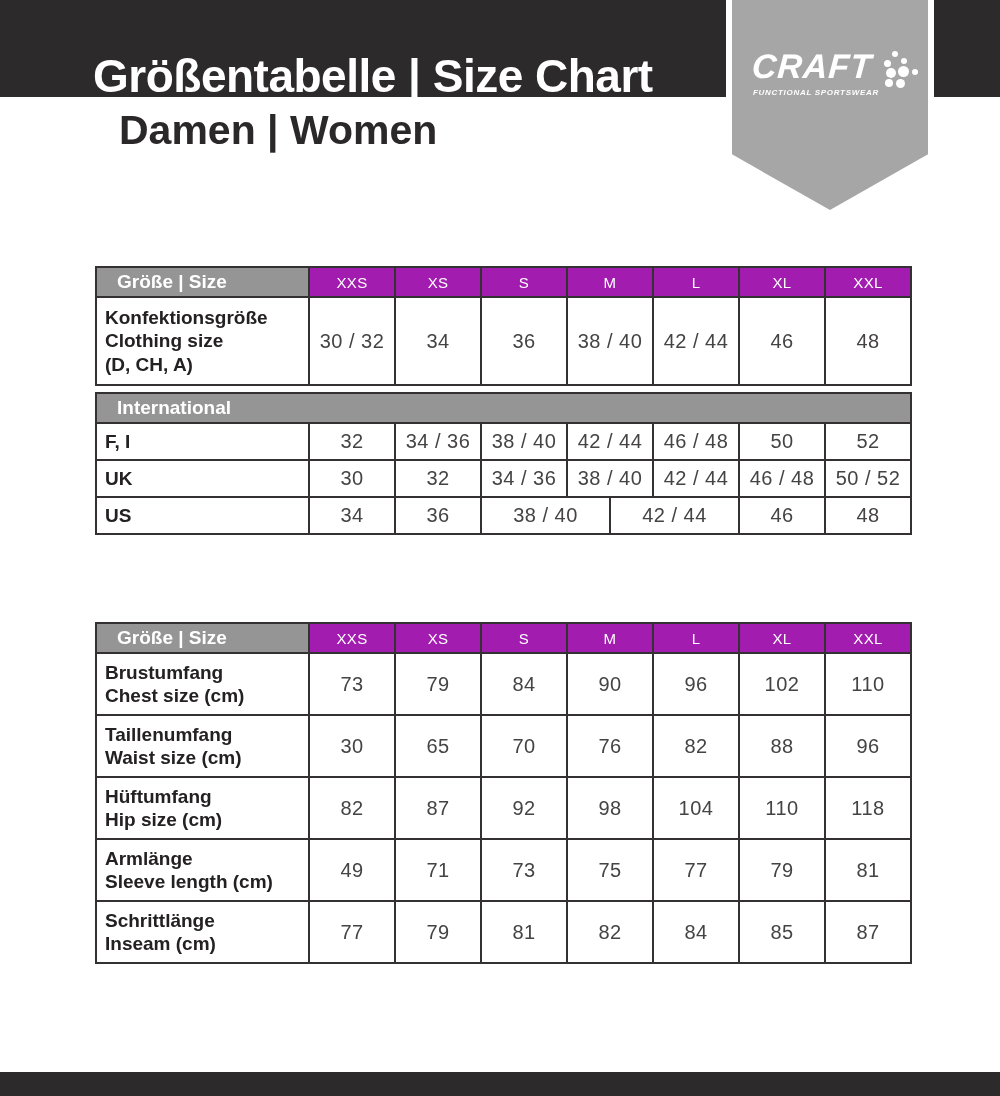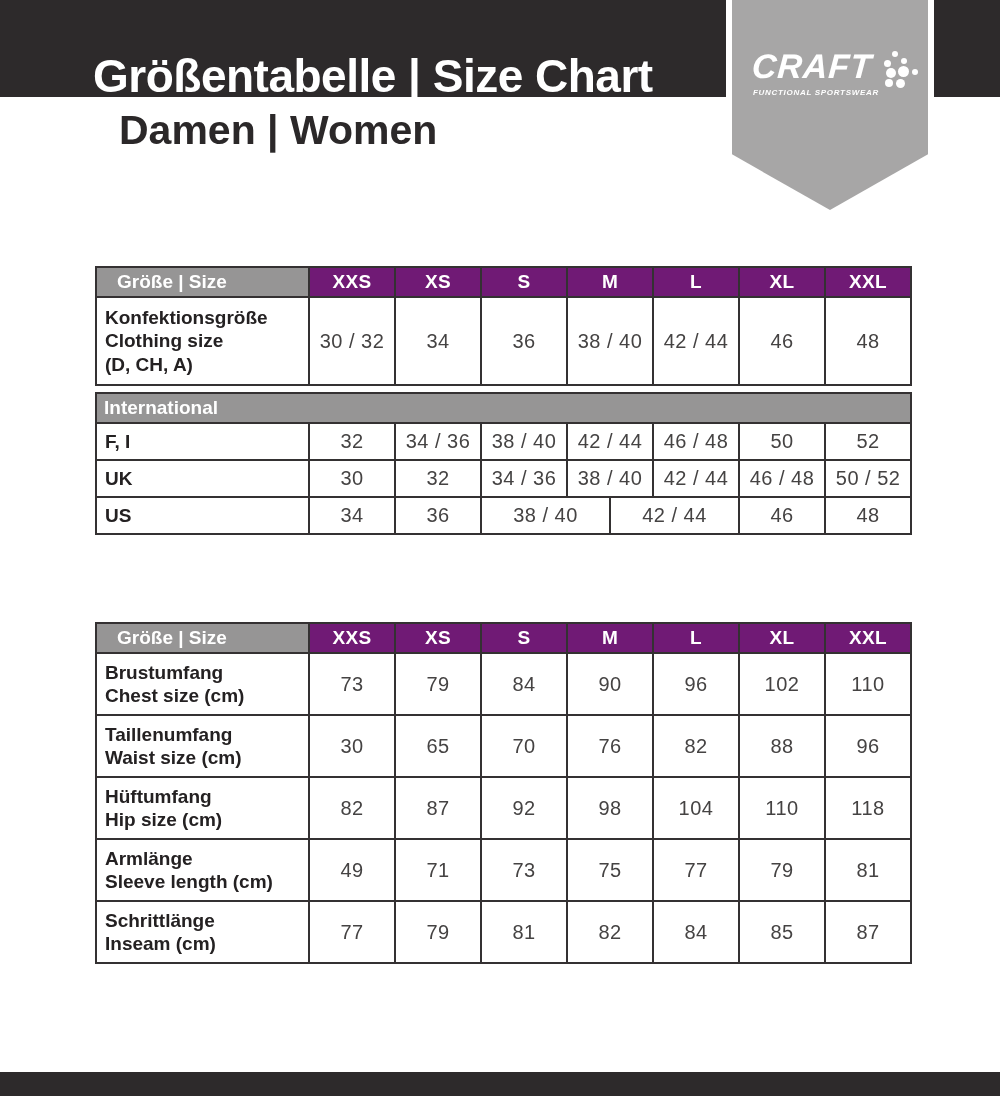--- a/index.html
+++ b/index.html
@@ -26,26 +26,26 @@
        color:#ffffff;letter-spacing:0.7px;white-space:nowrap;}
   .dot{position:absolute;border-radius:50%;background:#ffffff;}
 
   
   .tbl{position:absolute;left:95px;width:815px;border-collapse:collapse;table-layout:fixed;}
   .tbl th,.tbl td{border:2px solid #343132;padding:0;}
   .t1{top:266px;}
   .intl{top:392px;}
   .t2{top:622px;}
 
-  .head-size{height:28px;background:#701a75;color:#ffffff;font-size:19px;font-weight:bold;
+  .head-size{height:28px;background:#a21caf;color:#ffffff;font-size:15px;font-weight:normal;
              text-align:center;letter-spacing:0.3px;}
   th.lbl-head{height:28px;background:#969595;color:#ffffff;font-size:19px;font-weight:bold;
              text-align:left;padding-left:20px;}
   td.section{height:28px;background:#969595;color:#ffffff;font-size:19px;font-weight:bold;
-             text-align:left;padding-left:7px;}
+             text-align:left;padding-left:20px;}
 
   td.lbl{font-weight:bold;color:#242122;font-size:19px;text-align:left;padding-left:8px;
          line-height:1.22;vertical-align:middle;}
   td.val{text-align:center;font-size:20px;color:#454343;font-weight:400;letter-spacing:0.5px;
          vertical-align:middle;}
   tr.r-tall td{height:86px;}
   tr.r-mid td{height:60px;}
   tr.r-short td{height:35px;}
 </style>
 </head>

